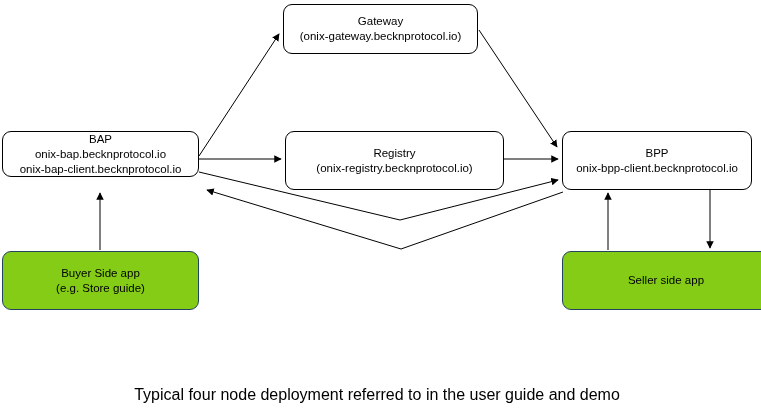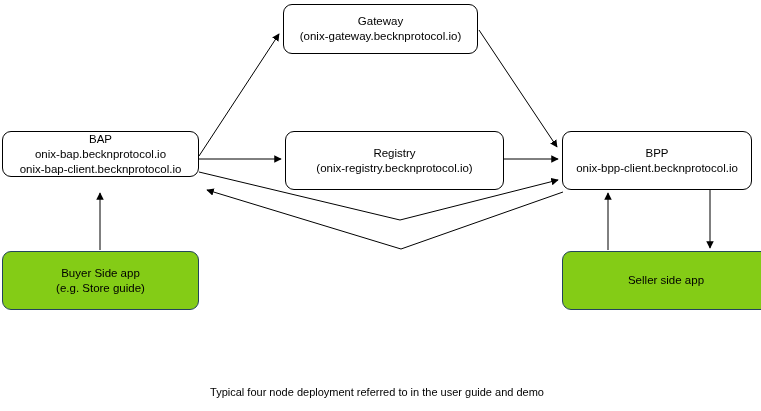--- a/index.html
+++ b/index.html
@@ -45,21 +45,21 @@
   #node-bap      { left: 2px;   top: 131px; width: 197px; height: 46px; }
   #node-registry { left: 285px; top: 131px; width: 219px; height: 59px; text-align: center; }
   #node-bpp      { left: 562px; top: 131px; width: 190px; height: 59px; }
   #node-buyer    { left: 2px;   top: 251px; width: 197px; height: 59px; }
   #node-seller   { left: 562px; top: 251px; width: 208px; height: 59px; }
   #caption {
     position: absolute;
     left: 0; right: 7px;
     top: 386px;
     text-align: center;
-    font-size: 11px;
+    font-size: 16px;
     color: #000000;
   }
 </style>
 </head>
 <body>
 
 <div id="canvas">
 
   <svg id="edges-layer" viewBox="0 0 761 411" xmlns="http://www.w3.org/2000/svg">
     <defs>

